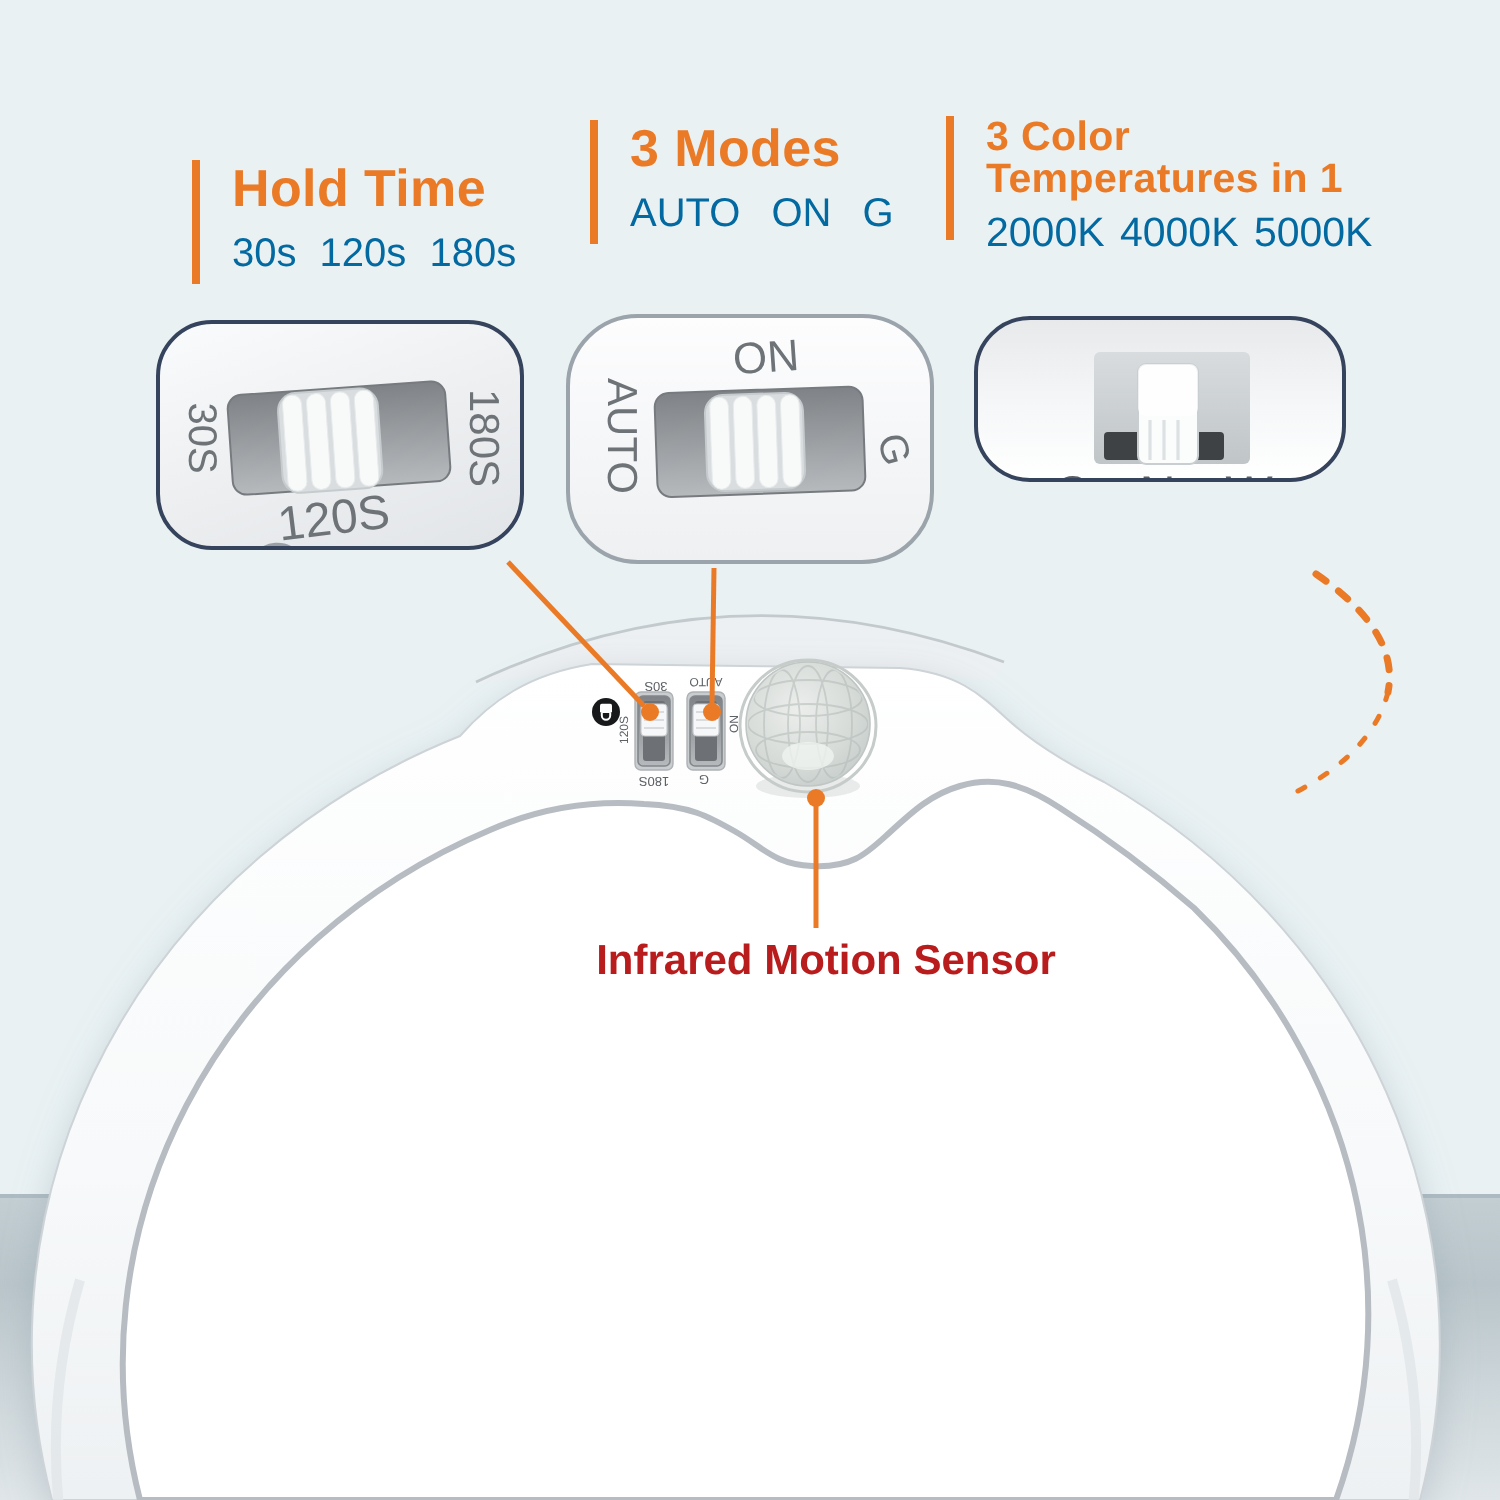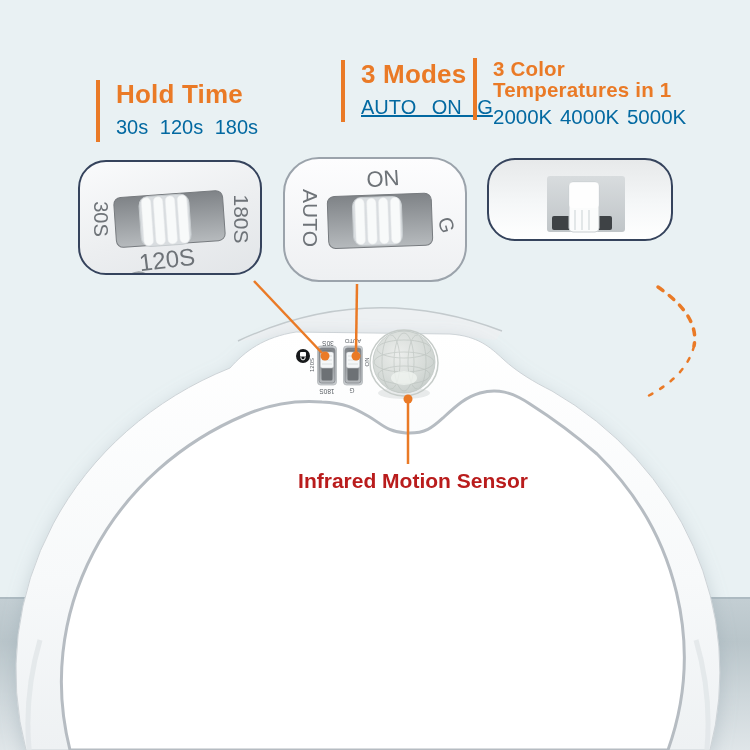--- a/index.html
+++ b/index.html
@@ -10,21 +10,21 @@
            background:linear-gradient(180deg,#c3ced3 0%,#b9c5ca 28%,#cdd6da 62%,#e0e6e9 100%);
            border-top:2px solid #adbac1;}
   svg.scene{position:absolute;left:0;top:0;}
 
   
   .sec{position:absolute;border-left:4px solid #EA7A26;padding-left:16px;height:62px;}
   .sec-title{font-weight:700;color:#EA7A26;font-size:26px;line-height:28px;letter-spacing:.2px;white-space:nowrap;}
   .sec-title.small{font-size:20.5px;line-height:21px;}
   .sec-vals{margin-top:8px;color:#0369a1;font-size:20px;white-space:nowrap;}
   .sec1{left:96px;top:60px;margin-top:20px;} .sec1 .sec-vals{word-spacing:6px;}
-  .sec2{left:295px;top:60px;margin-left:46px;} .sec2 .sec-vals{word-spacing:10px;text-decoration:underline;}
+  .sec2{left:295px;top:60px;} .sec2 .sec-vals{word-spacing:10px;}
   .sec3{left:473px;top:58px;} .sec3 .sec-vals{margin-top:5px;font-size:20.5px;word-spacing:2px;}
 
   
   .callout{position:absolute;overflow:hidden;box-sizing:border-box;}
   .b1{left:78px;top:160px;width:184px;height:115px;border:2.5px solid #35435C;border-radius:28px;
       background:linear-gradient(160deg,#fafbfc 0%,#eceef0 55%,#e2e5e8 100%);}
   .b2{left:283px;top:157px;width:184px;height:125px;border:2px solid #9BA3AB;border-radius:36px;
       background:linear-gradient(180deg,#fdfdfe 0%,#eef0f2 100%);}
   .b3{left:487px;top:158px;width:186px;height:83px;border:2.5px solid #35435C;border-radius:28px;
       background:linear-gradient(180deg,#e7e9ea 0%,#f5f7f8 55%,#ffffff 100%);}

